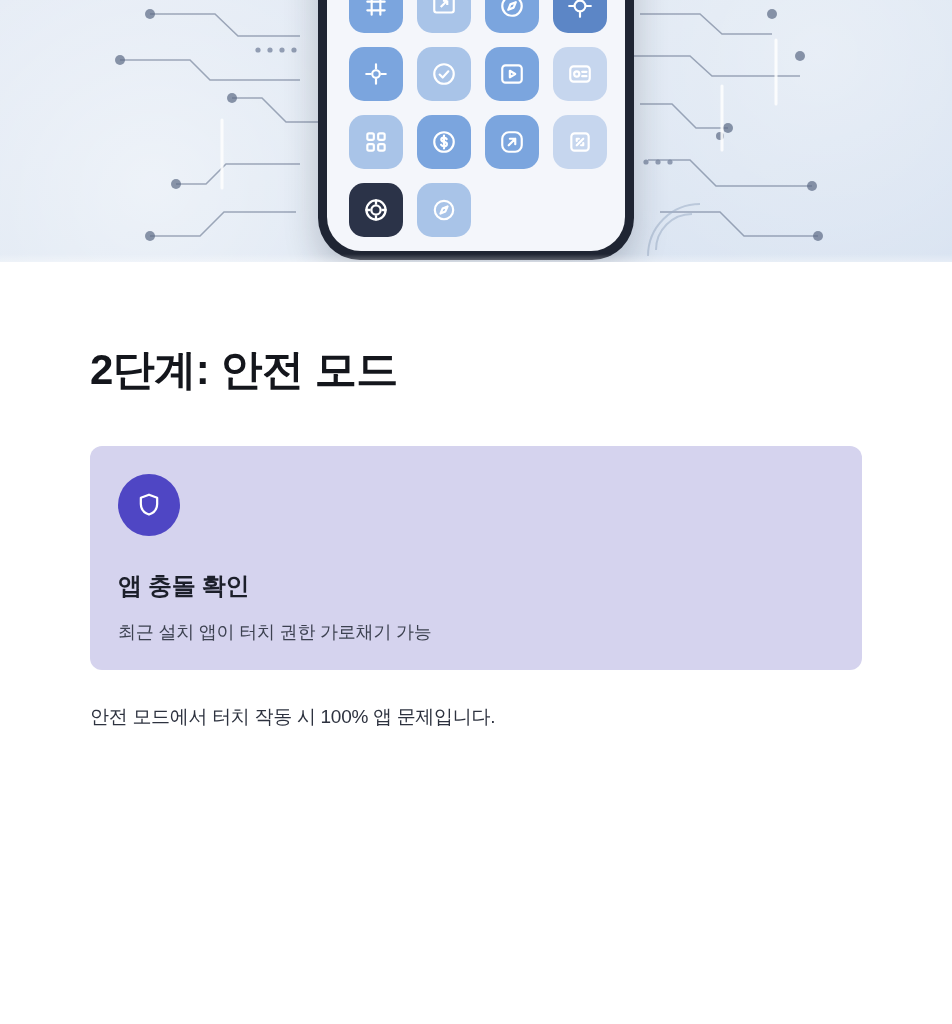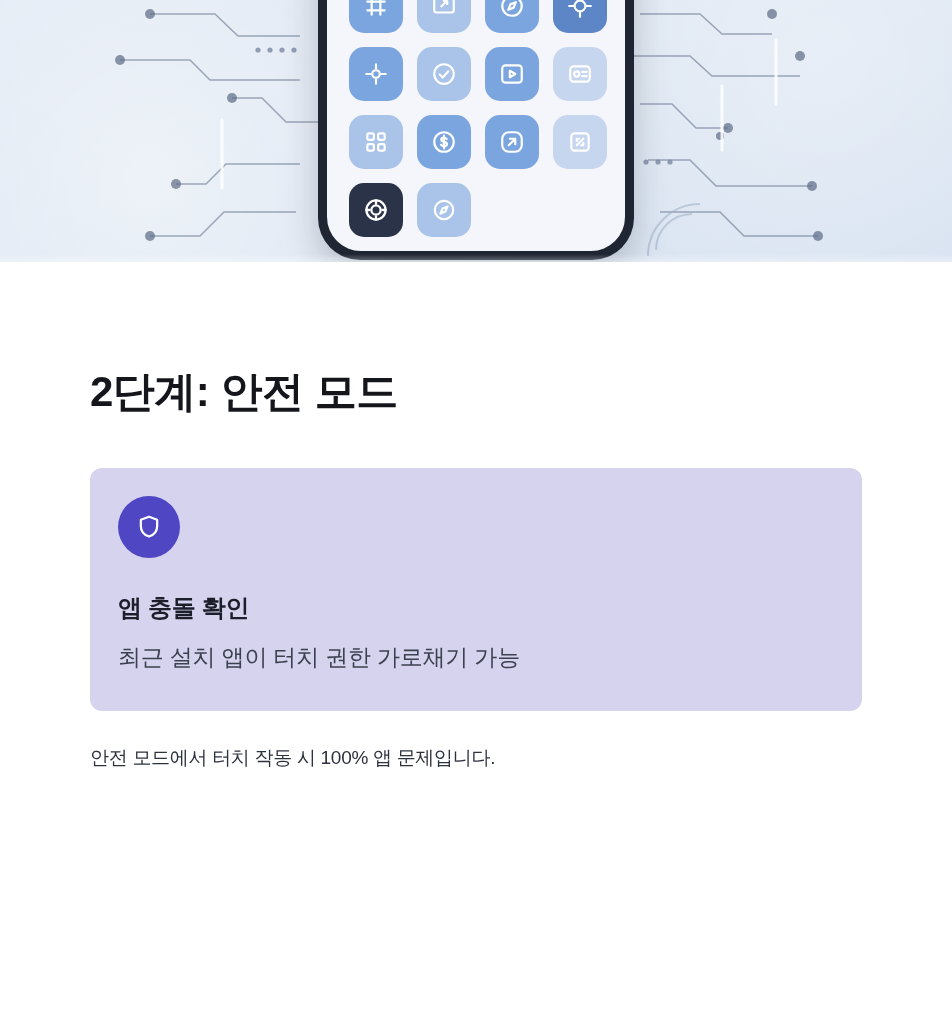--- a/index.html
+++ b/index.html
@@ -95,36 +95,36 @@
     height: 8px;
     background: linear-gradient(180deg, rgba(255,255,255,0) 0%, rgba(255,255,255,0.35) 100%);
   }
 
   
   .content {
     padding: 0 90px;
   }
   .page-title {
     margin: 0;
-    padding-top: 106px;
+    padding-top: 84px;
     font-size: 42px;
     line-height: 1.15;
     font-weight: 700;
     letter-spacing: -0.5px;
     color: #14161c;
   }
 
   .cards {
     margin-top: 52px;
   }
   .card {
     position: relative;
     background: #d5d3ee;
     border-radius: 12px;
-    padding: 28px 28px 38px 28px;
+    padding: 28px 28px 26px 28px;
     margin-bottom: 28px;
   }
   .card-icon {
     width: 62px;
     height: 62px;
     border-radius: 50%;
     background: #4f46c4;
     display: flex;
     align-items: center;
     justify-content: center;
@@ -133,21 +133,21 @@
   .card-icon svg { display: block; }
   .card-title {
     margin: 0 0 18px 0;
     font-size: 24px;
     font-weight: 700;
     color: #1c1f2a;
     letter-spacing: -0.3px;
   }
   .card-desc {
     margin: 0;
-    font-size: 23px;
+    font-size: 18px;
     color: #3c4150;
     letter-spacing: -0.2px;
   }
 
   .footnote {
     margin: 34px 0 0 0;
     font-size: 19px;
     color: #2d323f;
     letter-spacing: -0.3px;
   }

